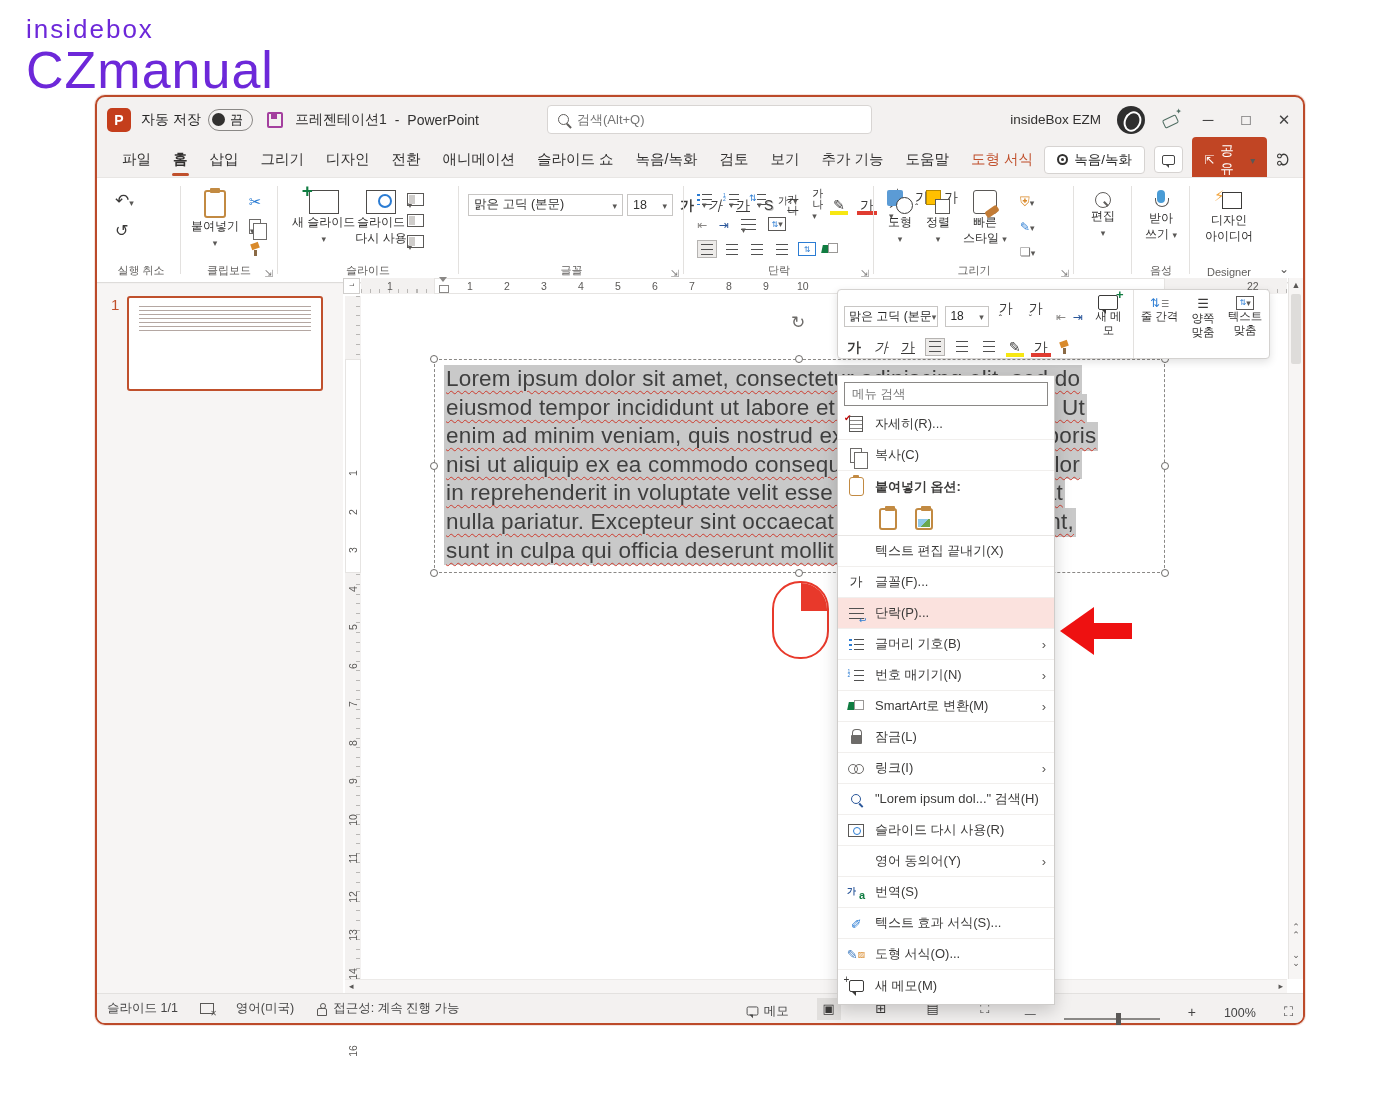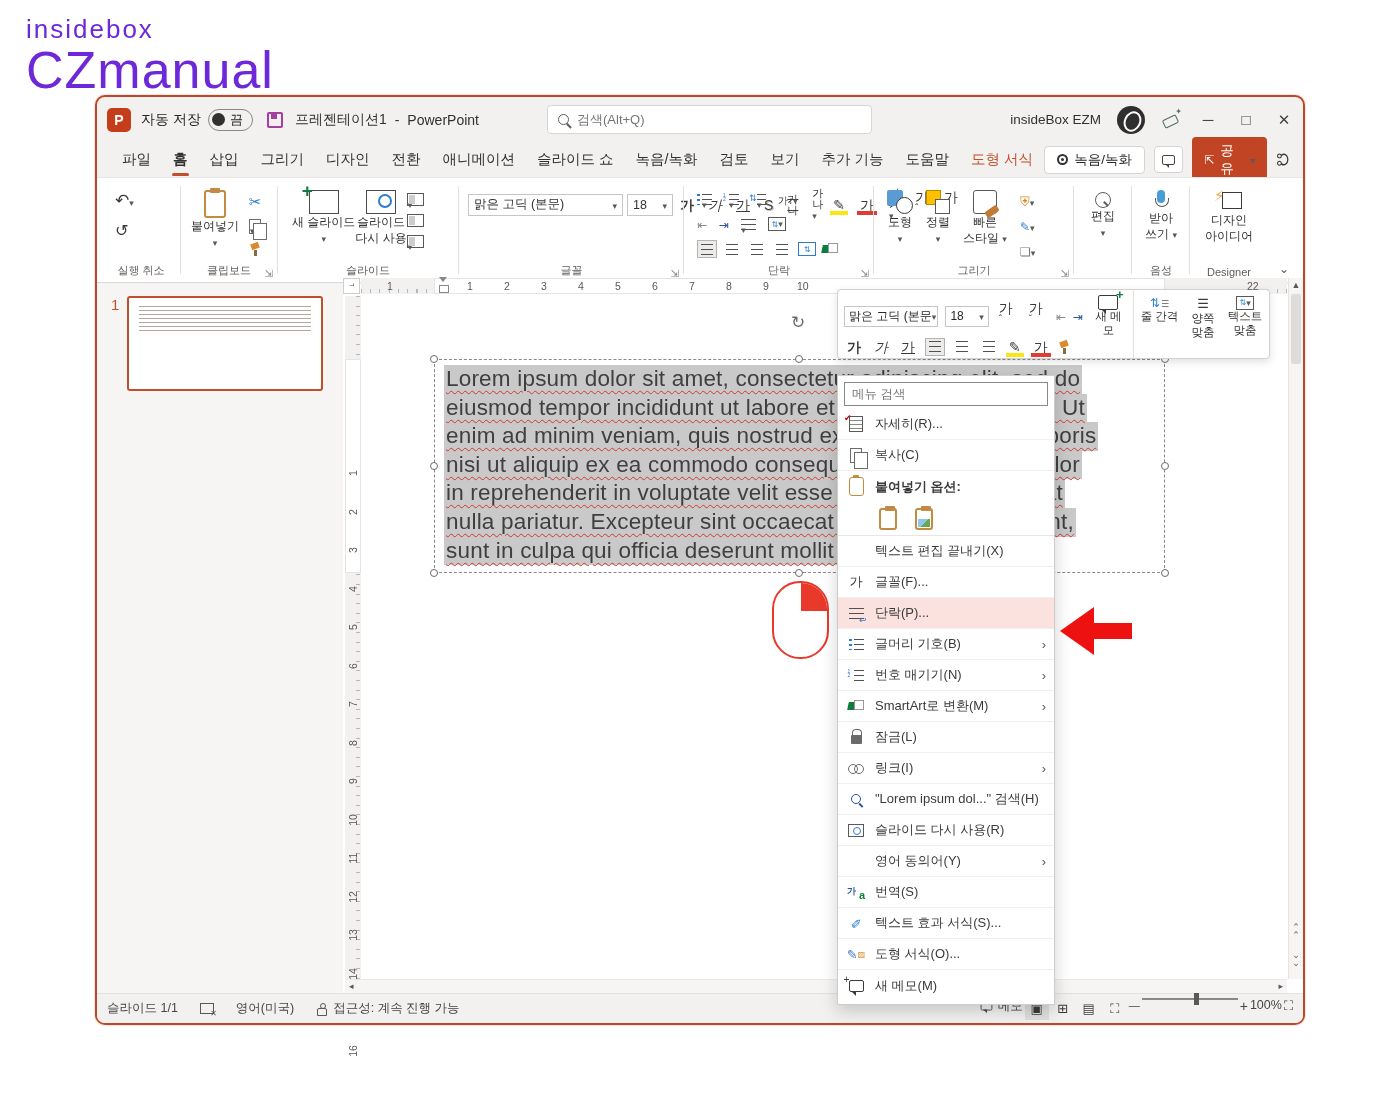--- a/index.html
+++ b/index.html
@@ -181,21 +181,21 @@
   .hscroll .ar.r::before{content:"▸"}
 
   
   .statusbar{position:absolute;left:0;bottom:0;right:0;height:30px;display:flex;align-items:center;padding:0 10px;font-size:12.5px;color:#444;background:#f3f1f0;border-top:1px solid #e3e1df;border-radius:0 0 8px 8px}
   .sb-item{margin-right:22px;white-space:nowrap}
   .ic-display{width:14px;height:11px;border:1.4px solid #5a5856;position:relative;display:inline-block;vertical-align:-1px}
   .ic-display::after{content:"✕";position:absolute;right:-4px;bottom:-5px;font-size:8px;color:#5a5856}
   .ic-person{display:inline-block;width:11px;height:12px;position:relative;vertical-align:-2px}
   .ic-person::before{content:"";position:absolute;left:3.5px;top:0;width:4px;height:4px;border-radius:50%;border:1.2px solid #5a5856}
   .ic-person::after{content:"";position:absolute;left:1px;top:5px;width:8px;height:6px;border:1.2px solid #5a5856;border-radius:2px 2px 0 0}
-  .sb-right{margin-left:auto;display:flex;align-items:flex-start;gap:2px}
+  .sb-right{margin-left:auto;display:flex;align-items:flex-end;gap:28px}
   .memo{display:flex;align-items:center;gap:5px}
   .memo .bubble{transform:scale(.9)}
   .viewico{font-size:13px;color:#3b3a39;width:24px;height:22px;display:flex;align-items:center;justify-content:center}
   .viewico.sel{background:#e1dfdd}
   .vi-normal::before{content:"▣"}
   .vi-sorter::before{content:"⊞"}
   .vi-reading::before{content:"▤"}
   .vi-show::before{content:"⛶"}
   .zoom-minus::before{content:"—";font-size:11px}
   .zoom-track{width:96px;height:2px;background:#8a8886;position:relative}

